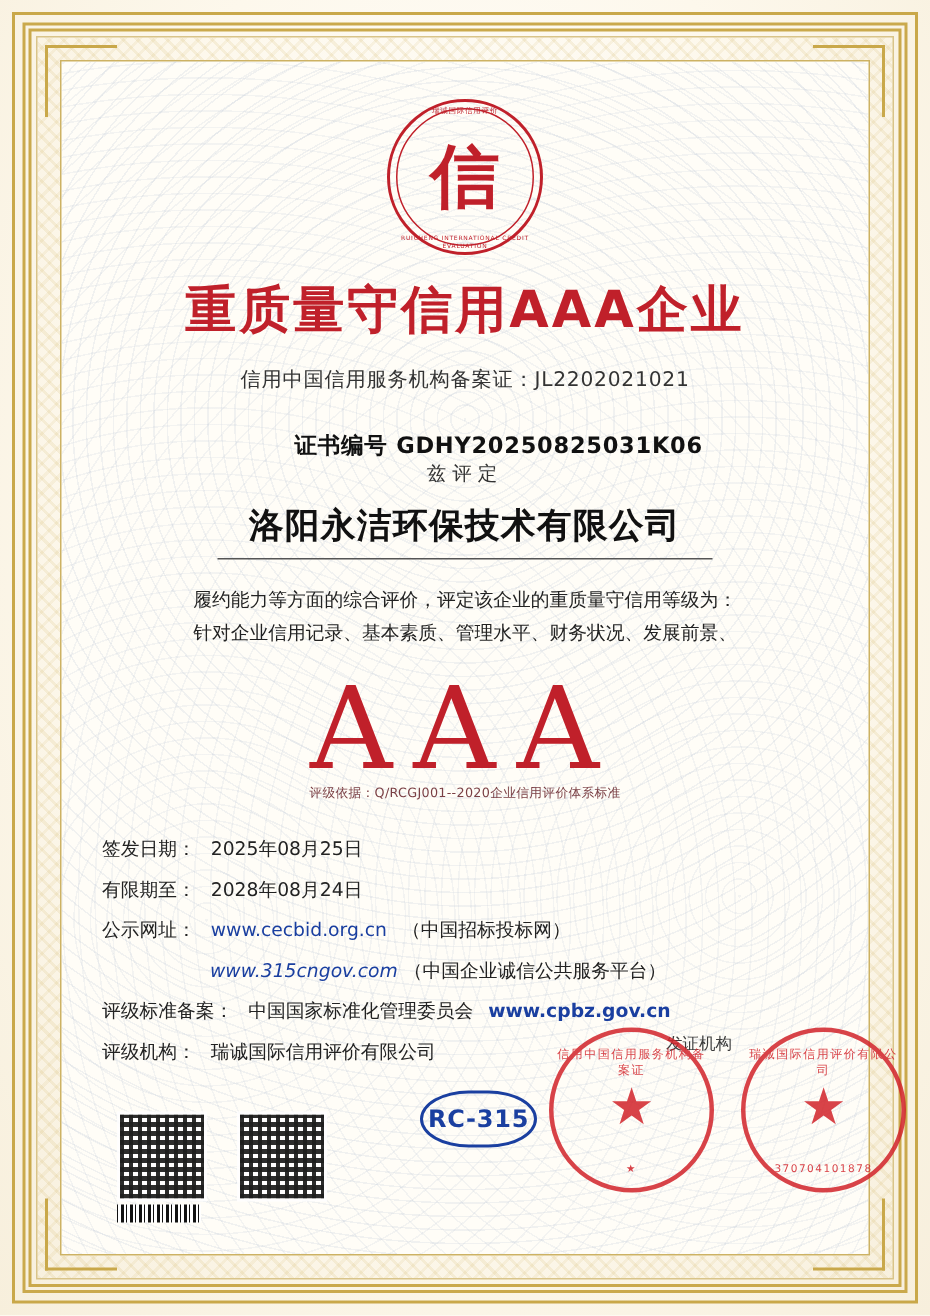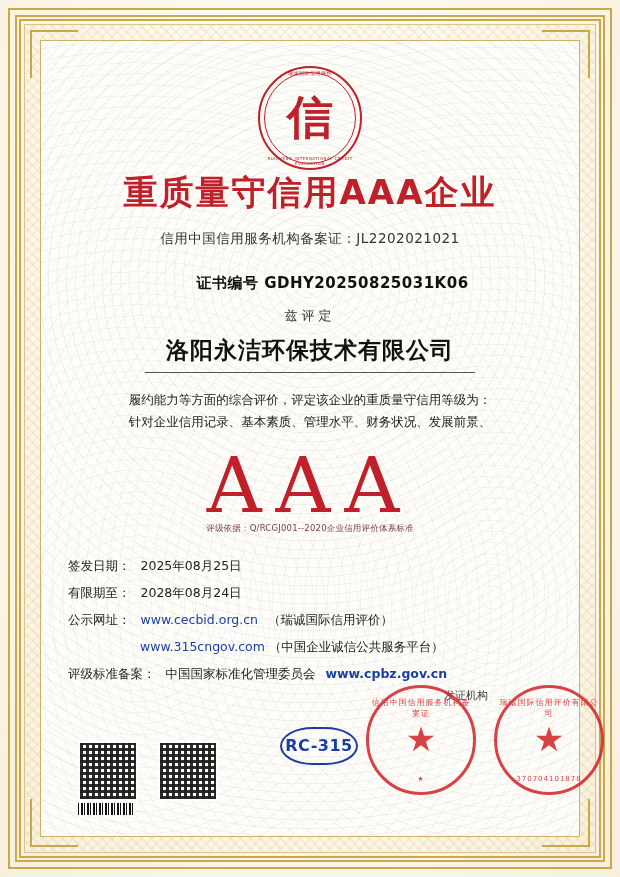--- a/index.html
+++ b/index.html
@@ -79,35 +79,35 @@
     font-family:"DejaVu Serif","Liberation Serif",serif;
   }
   .emblem .top-text,.emblem .bot-text{
     position:absolute;left:0;right:0;color:#c0202a;
     font-size:5px;letter-spacing:.5px;
   }
   .emblem .top-text{top:4px;}
   .emblem .bot-text{bottom:4px;font-size:4px;}
 
   .main-title{
+    margin-top:14px;
     font-size:34px;font-weight:bold;color:#c0202a;
     letter-spacing:2px;
     font-family:"DejaVu Sans","Liberation Sans",sans-serif;
   }
   .record-line{
     margin-top:14px;
     font-size:13.5px;color:#333;letter-spacing:.5px;
   }
   .cert-no{
     margin-top:26px;
     font-size:15px;color:#111;font-weight:bold;letter-spacing:.5px;
   }
   .cert-no .lab{font-weight:bold;margin-left:45px;}
   .hereby{
-    margin-top:14px;
     font-size:13px;color:#333;letter-spacing:4px;text-align:center;
   }
   .company{
     margin:10px auto 0;
     width:330px;
     font-size:23px;font-weight:bold;color:#111;
     letter-spacing:1px;
     padding-bottom:6px;
     border-bottom:1px solid #555;
   }
@@ -136,21 +136,21 @@
     margin:22px 0 16px 20px;
     text-align:left;
     font-size:12.5px;color:#222;
   }
   .field-row{margin-bottom:9px;line-height:18px;}
   .field-row .k{display:inline-block;}
   .field-row .v{margin-left:6px;}
   .field-row .v.blue{color:#1a3fa0;}
   .field-row .v.bold{font-weight:bold;}
   .site-row{margin-left:72px;margin-bottom:9px;line-height:18px;font-size:12.5px;}
-  .site-row .blue{color:#1a3fa0;}
+  .site-row .blue{color:#1a3fa0;font-style:italic;}
 
   
   .footer{
     position:absolute;left:0;right:0;bottom:6px;height:120px;
   }
   .qr{
     position:absolute;bottom:22px;
     width:56px;height:56px;
     background:
       repeating-linear-gradient(0deg,#111 0 3px,#fff 3px 6px),
@@ -253,34 +253,38 @@
       </div>
 
       <div class="field-row">
         <span class="k">有限期至：</span>
         <span class="v">2028年08月24日</span>
       </div>
 
       <div class="field-row">
         <span class="k">公示网址：</span>
         <span class="v blue">www.cecbid.org.cn</span>
-        <span class="v">（瑞诚国际信用评价）</span>
+        <span class="v">（中国招标投标网）</span>
       </div>
 
       <div class="site-row">
         <span class="blue">www.315cngov.com</span>
         <span>（中国企业诚信公共服务平台）</span>
       </div>
 
       <div class="field-row">
         <span class="k">评级标准备案：</span>
         <span class="v">中国国家标准化管理委员会</span>
         <span class="v blue bold">www.cpbz.gov.cn</span>
       </div>
 
+      <div class="field-row">
+        <span class="k">评级机构：</span>
+        <span class="v">瑞诚国际信用评价有限公司</span>
+      </div>
 
     </div>
 
     <div class="footer">
       <div class="qr q1"></div>
       <div class="barcode"></div>
       <div class="qr q2"></div>
 
       <div class="rc315">RC-315</div>
 

